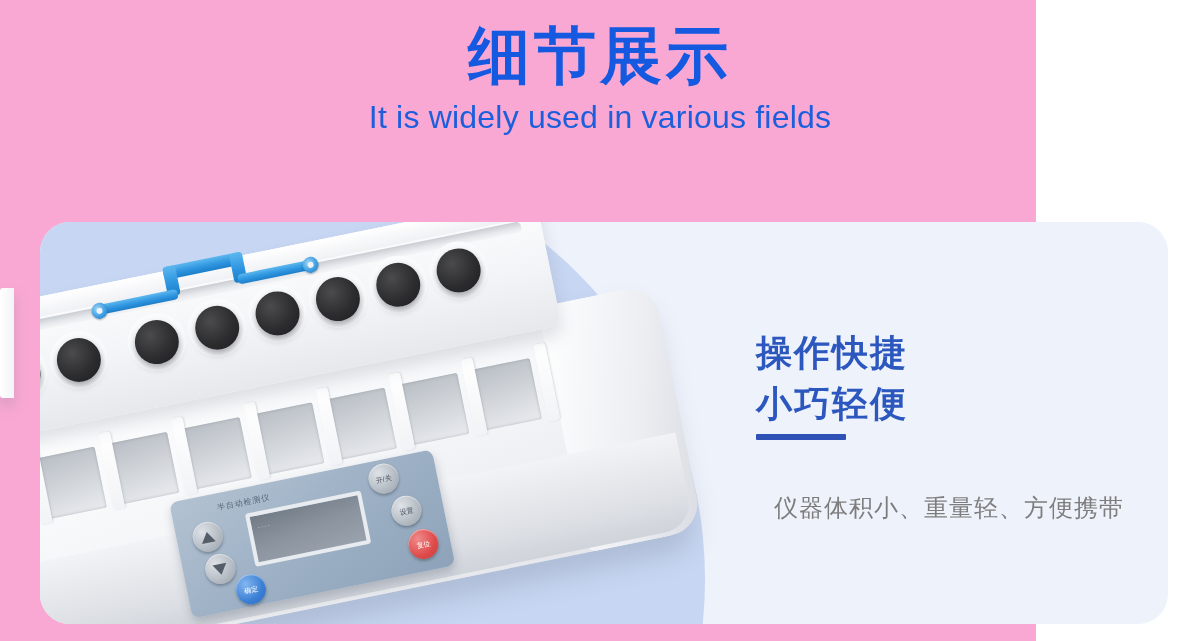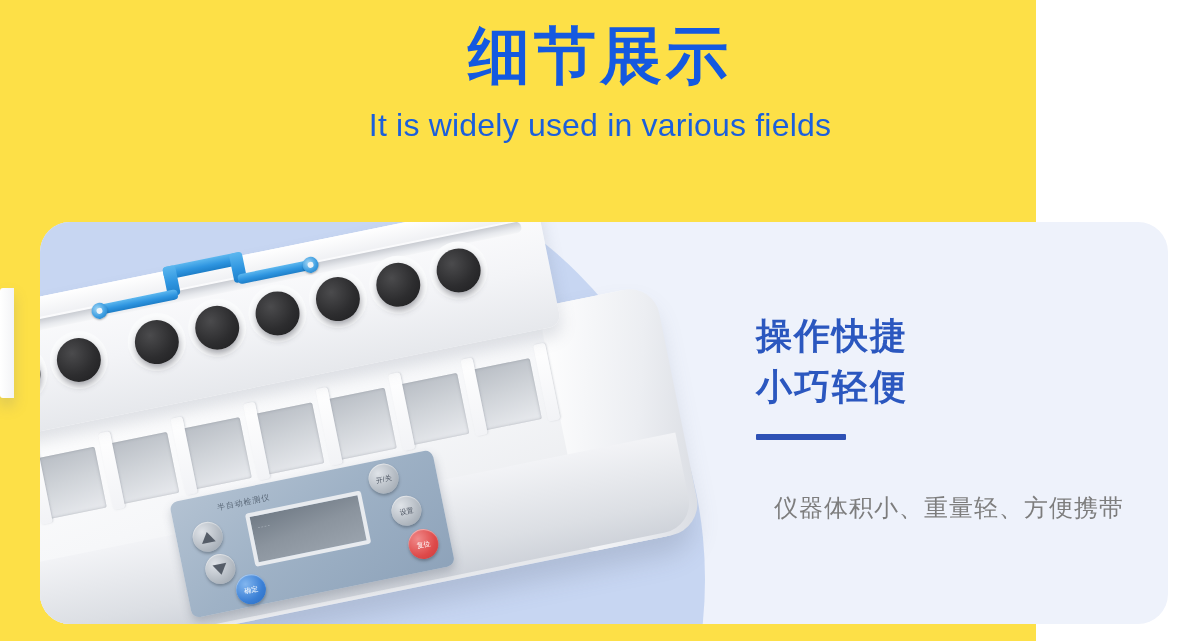--- a/index.html
+++ b/index.html
@@ -9,21 +9,21 @@
     height: 641px;
     overflow: hidden;
     background: #ffffff;
     font-family: "Liberation Sans", "DejaVu Sans", sans-serif;
   }
 
   .page {
     position: relative;
     width: 1036px;
     height: 641px;
-    background: #fde047;
+    background: #f9a8d4;
   }
 
   
   .header {
     position: absolute;
     left: 0;
     top: 0;
     width: 1200px;
     text-align: center;
   }
@@ -31,21 +31,21 @@
   .page-title {
     margin-top: 22px;
     font-size: 62px;
     line-height: 1.1;
     font-weight: bold;
     color: #1459e0;
     letter-spacing: 4px;
   }
 
   .page-subtitle {
-    margin-top: 16px;
+    margin-top: 8px;
     font-size: 32px;
     line-height: 1.2;
     font-weight: normal;
     color: #1b5fdc;
     letter-spacing: 0.2px;
   }
 
   
   .feature-card {
     position: absolute;
@@ -300,21 +300,21 @@
   .copy {
     position: absolute;
     left: 676px;
     top: 0;
     width: 452px;
     height: 402px;
   }
   .copy-heading {
     position: absolute;
     left: 40px;
-    top: 88px;
+    top: 105px;
     font-size: 36px;
     font-weight: bold;
     line-height: 1.42;
     color: #2b57bf;
     letter-spacing: 2px;
     white-space: pre-line;
   }
   .copy-rule {
     position: absolute;
     left: 40px;

